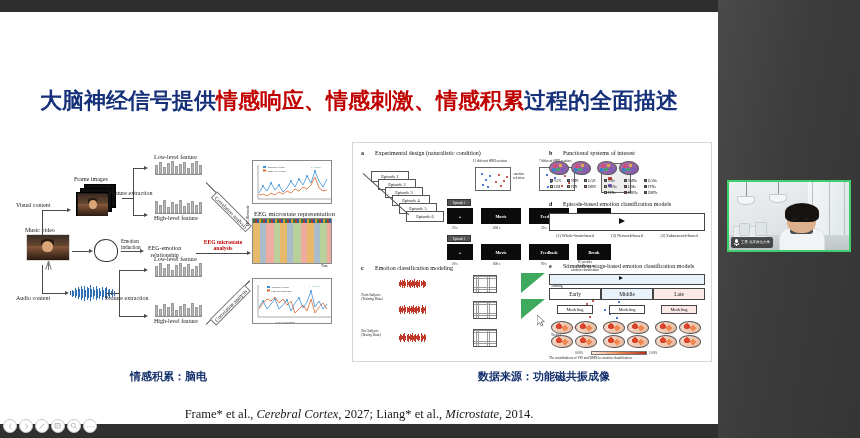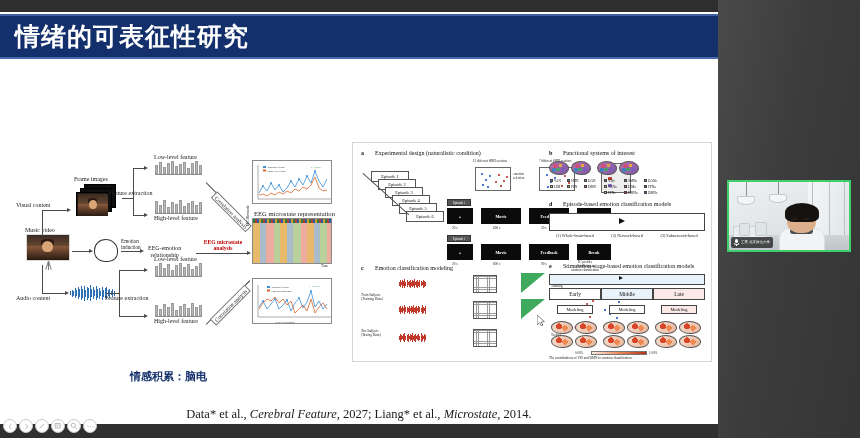--- a/index.html
+++ b/index.html
@@ -245,24 +245,24 @@
 </style>
 </head>
 <body>
 
 <div class="app">
 
   <div class="top-strip"></div>
 
   <div class="stage">
 
-    <div class="title-bar">
-      <span class="title-text">情绪的可表征性研究</span>
+
+    <div class="subtitle">
+      <span class="blue">大脑神经信号提供</span><span class="red">情感响应、情感刺激、情感积累</span><span class="blue">过程的全面描述</span>
     </div>
-
 
     <div class="figures">
 
       <div class="fig-left">
 
         <div class="proj-screen" style="left:18px; top:88px; width:44px; height:36px;">
           <div class="scr">
             <div class="thumb" style="left:0;top:0;width:100%;height:100%;border:none;">
               <div class="sky"></div>
                 <div class="ground"></div>
@@ -761,23 +761,24 @@
         <div class="lbl" style="left:296px; top:207.5px; font-size:3.2px;">1.00%</div>
         <div class="lbl" style="left:196px; top:213px; font-size:3.4px;">The contributions of VIS and DMN to emotion classification</div>
 
         <svg style="position:absolute; left:184px; top:172px;" width="8" height="11">
           <polygon points="0,0 0,10 2.6,7.6 4.4,11 6,10.2 4.2,7 7.4,6.6" fill="#fff" stroke="#333" stroke-width="0.6"></polygon>
         </svg>
       </div>
     </div>
 
     <div class="src src-left">情感积累：脑电</div>
+    <div class="src src-right">数据来源：功能磁共振成像</div>
 
     <div class="citation">
-      <span>Data* et al., </span><i>Cerebral Feature</i><span>, 2027; Liang* et al., </span><i>Microstate</i><span>, 2014.</span>
+      <span>Frame* et al., </span><i>Cerebral Cortex</i><span>, 2027; Liang* et al., </span><i>Microstate</i><span>, 2014.</span>
     </div>
 
     <div class="ctrlbar">
       <div class="ctrl-btn">
         <svg width="7" height="7" viewBox="0 0 7 7">
           <polyline points="4.6,1 2,3.5 4.6,6" fill="none" stroke="#b0b0b0" stroke-width="0.9"></polyline>
         </svg>
       </div>
       <div class="ctrl-btn">
         <svg width="7" height="7" viewBox="0 0 7 7">

